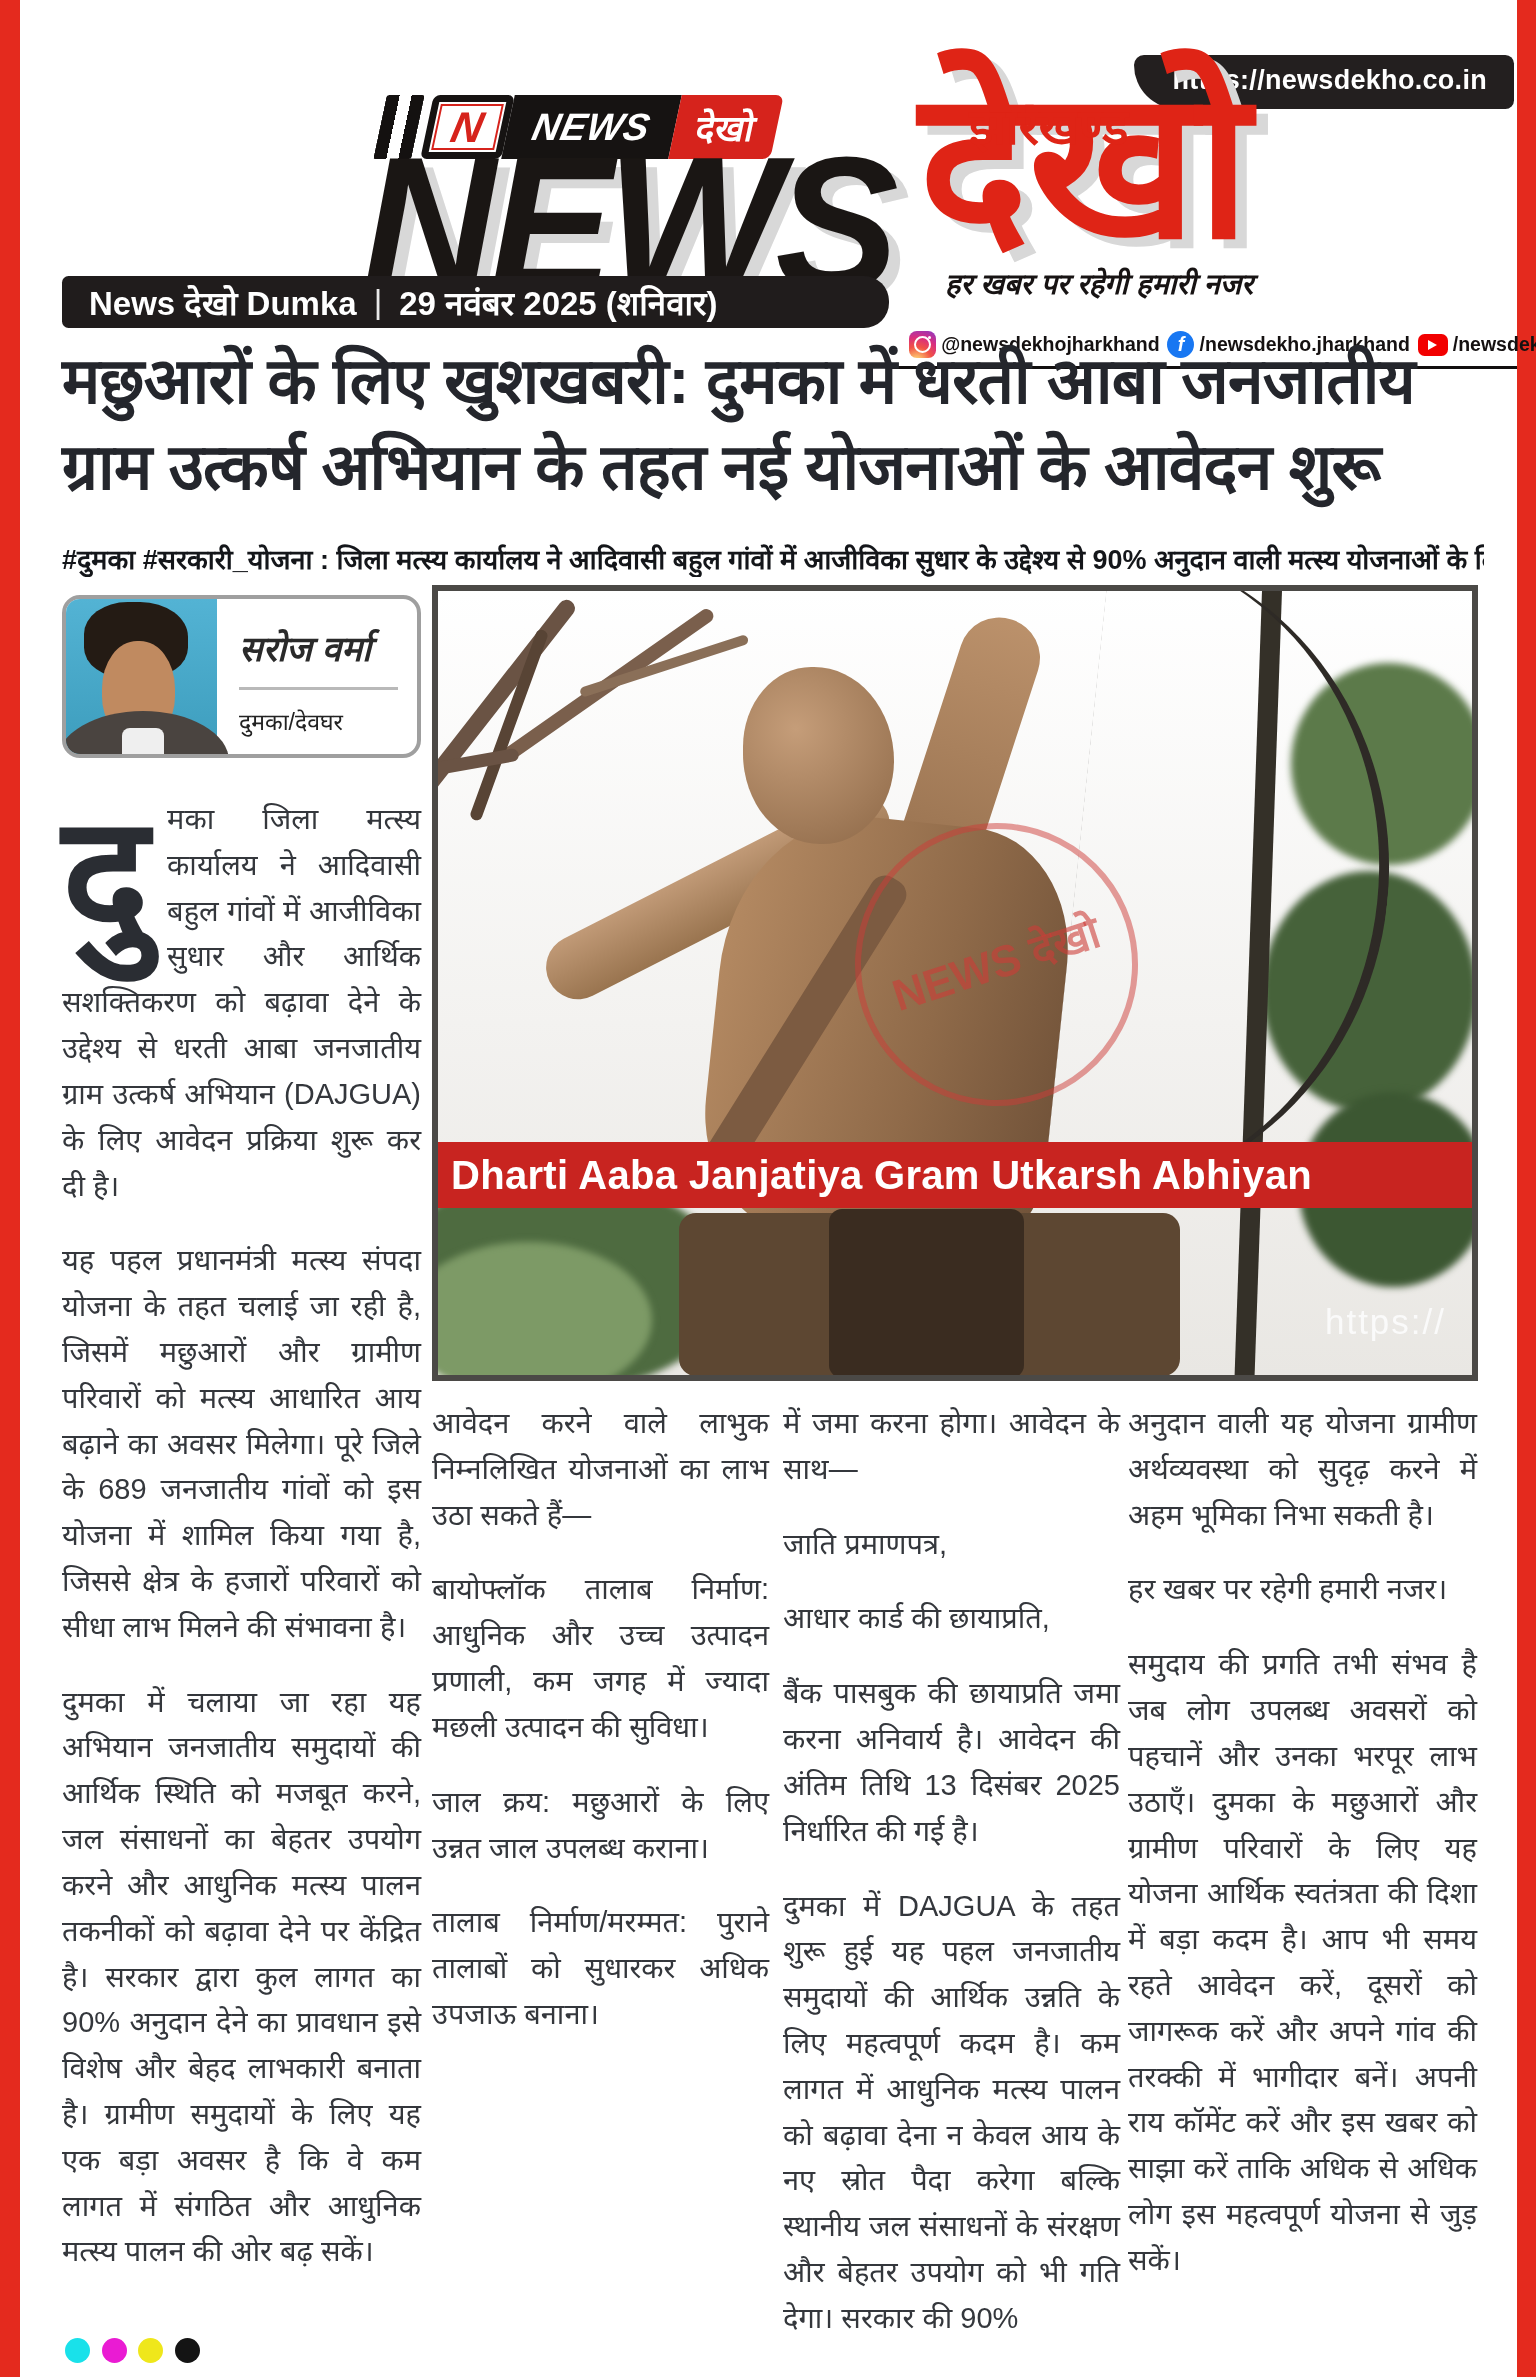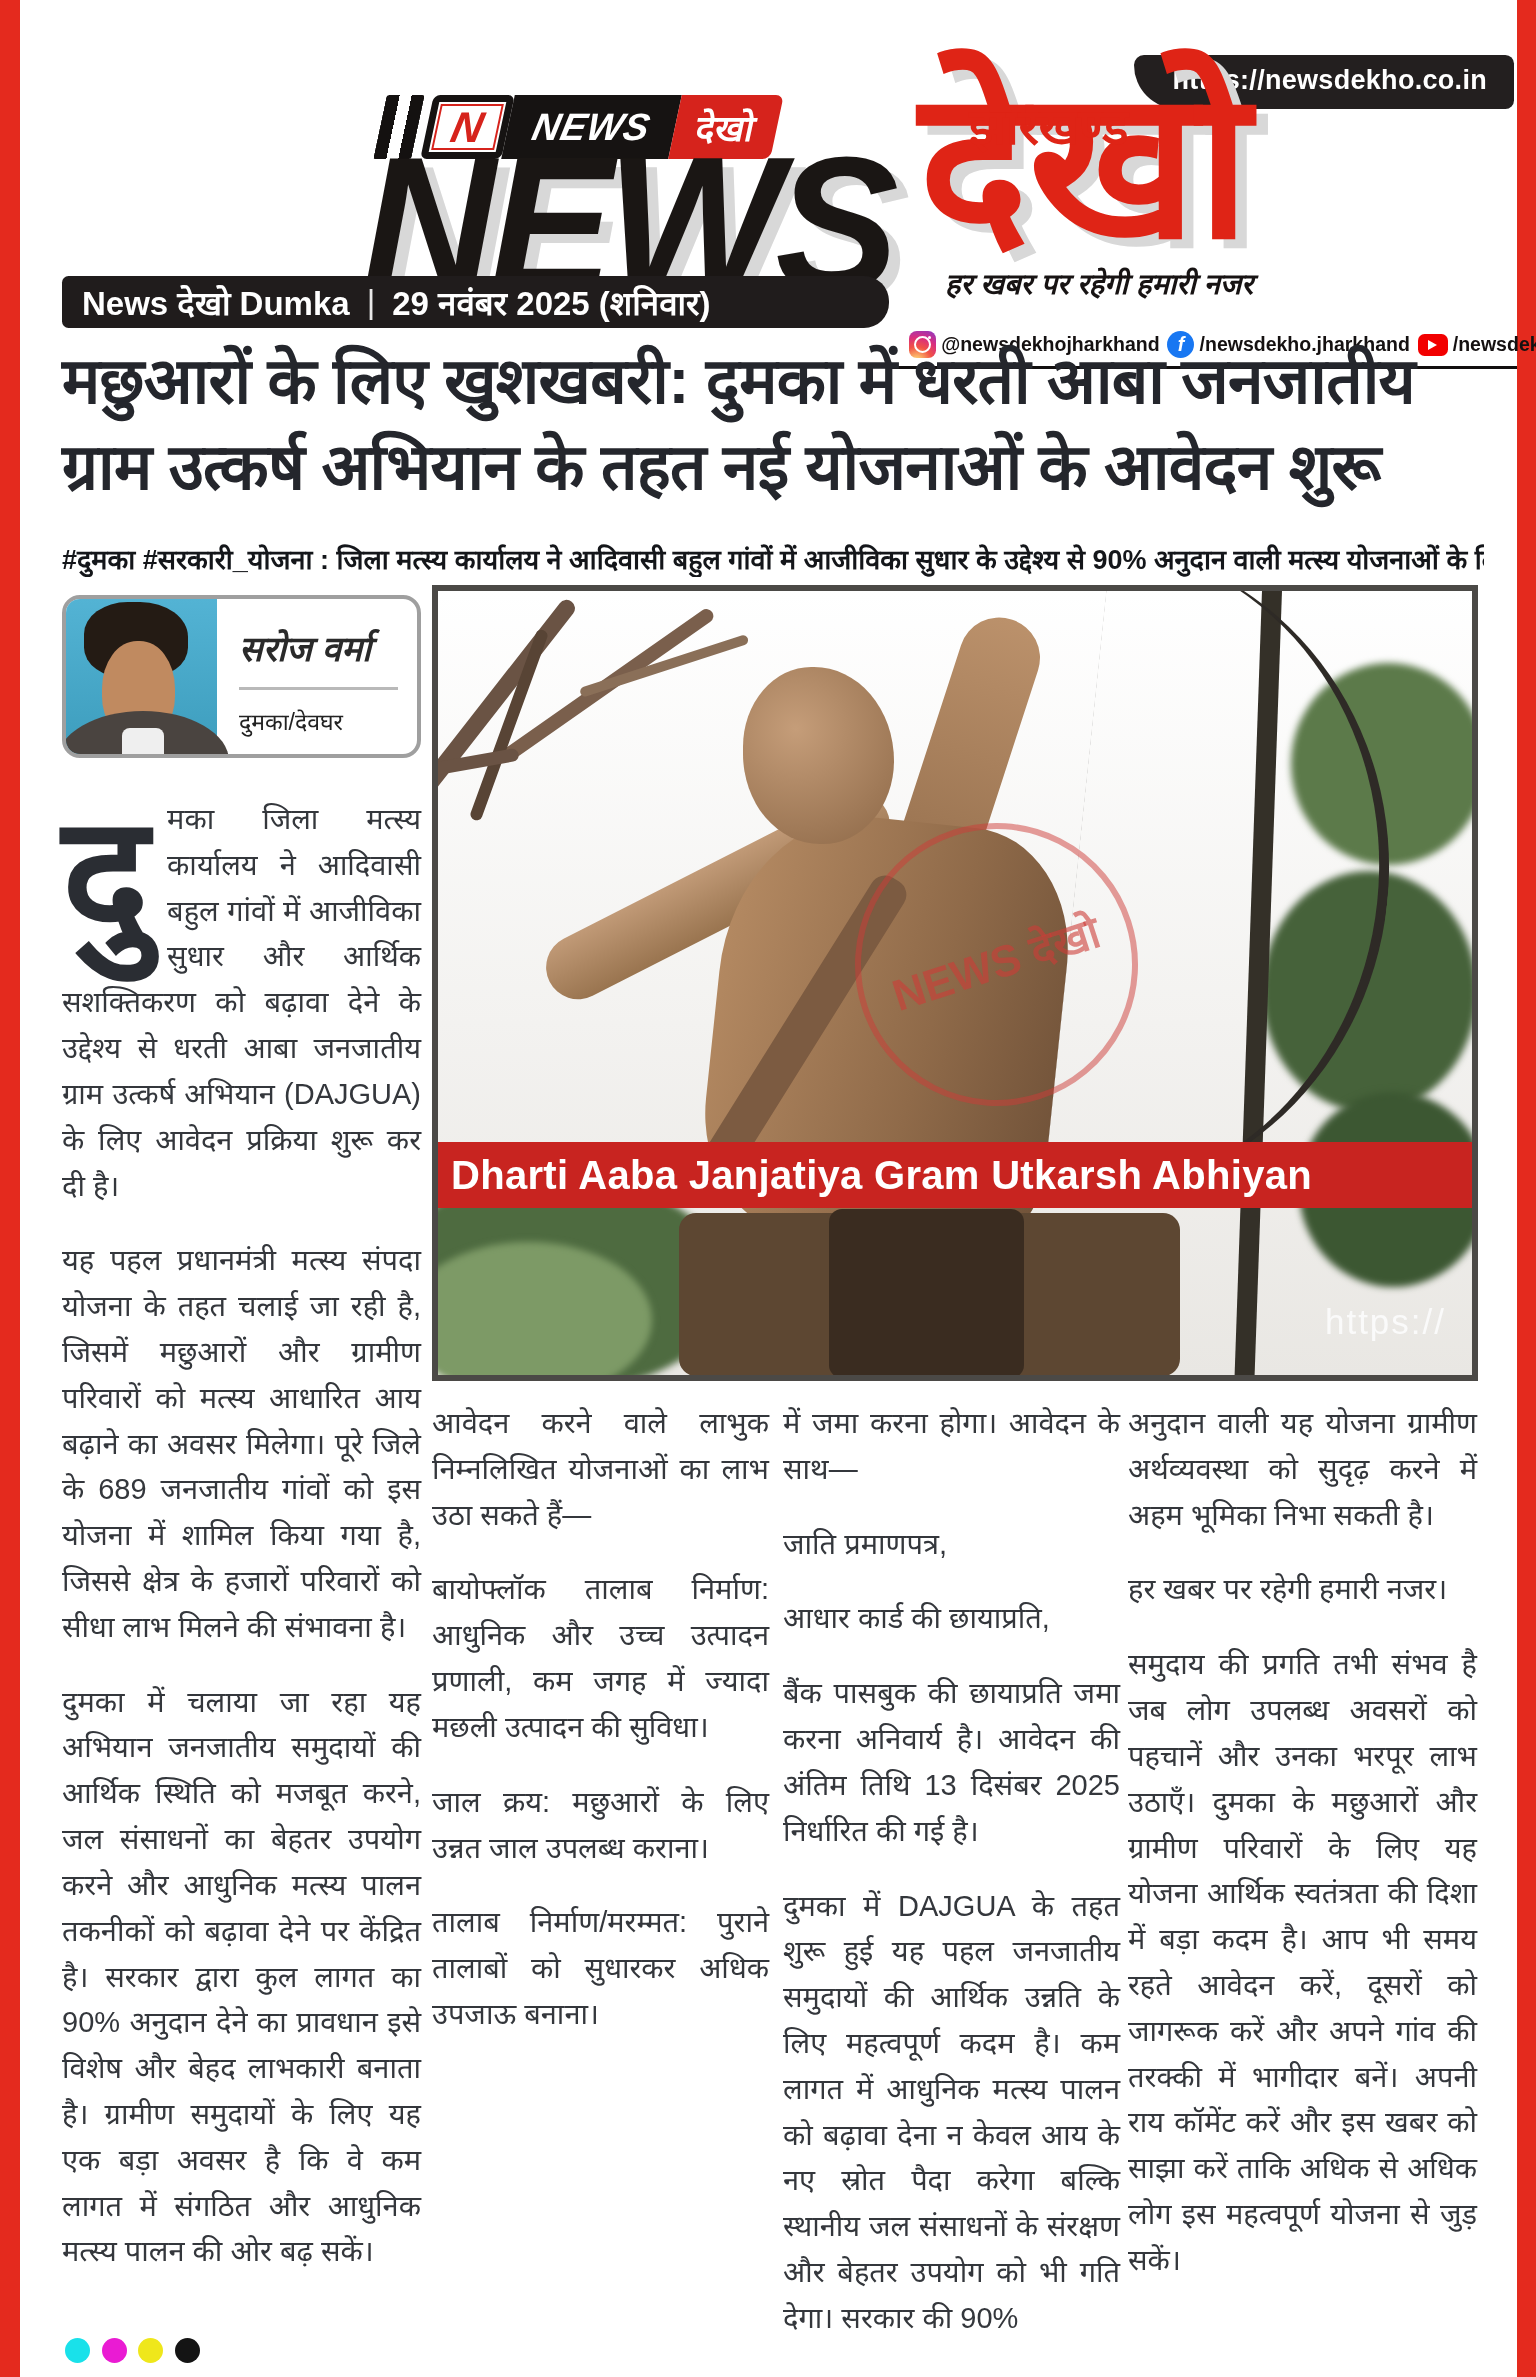--- a/index.html
+++ b/index.html
@@ -36,21 +36,21 @@
   .big-dekho {
     position:absolute; left:919px; top:62px; font-size:206px; line-height:1; font-weight:800;
     color:#df2416; text-shadow:11.7px 9px 0 #d8d8d8; z-index:2;
   }
   .tagline { position:absolute; left:945px; top:263px; font-size:29px; font-weight:800; font-style:italic; color:#171313; z-index:3; }
 
   
   .date-bar {
     position:absolute; left:62px; top:276px; width:827px; height:52px; background:#201c1c;
     border-radius:6.5px 25px 25px 6.5px; color:#fff; display:flex; align-items:center; gap:17px;
-    padding-left:20px; font-size:33px; font-weight:700;
+    padding-left:27px; font-size:33px; font-weight:700;
   }
   .date-bar .sep { font-weight:300; opacity:.9; }
   .social-row {
     position:absolute; left:909px; top:331px; width:611px; display:flex; align-items:center; gap:7.8px;
     font-size:19.5px; font-weight:800; color:#151111; white-space:nowrap;
   }
   .social-item { display:flex; align-items:center; gap:5.2px; }
   .ic { width:27px; height:27px; border-radius:50%; display:inline-grid; place-items:center; color:#fff; flex:0 0 auto; }
   .ic-ig { border-radius:7.8px; background:radial-gradient(circle at 28% 115%, #fed373 8%, #f15245 42%, #d92e7f 68%, #9b36b7 92%); position:relative; }
   .ic-ig::before { content:""; width:13px; height:13px; border:2px solid #fff; border-radius:50%; }

